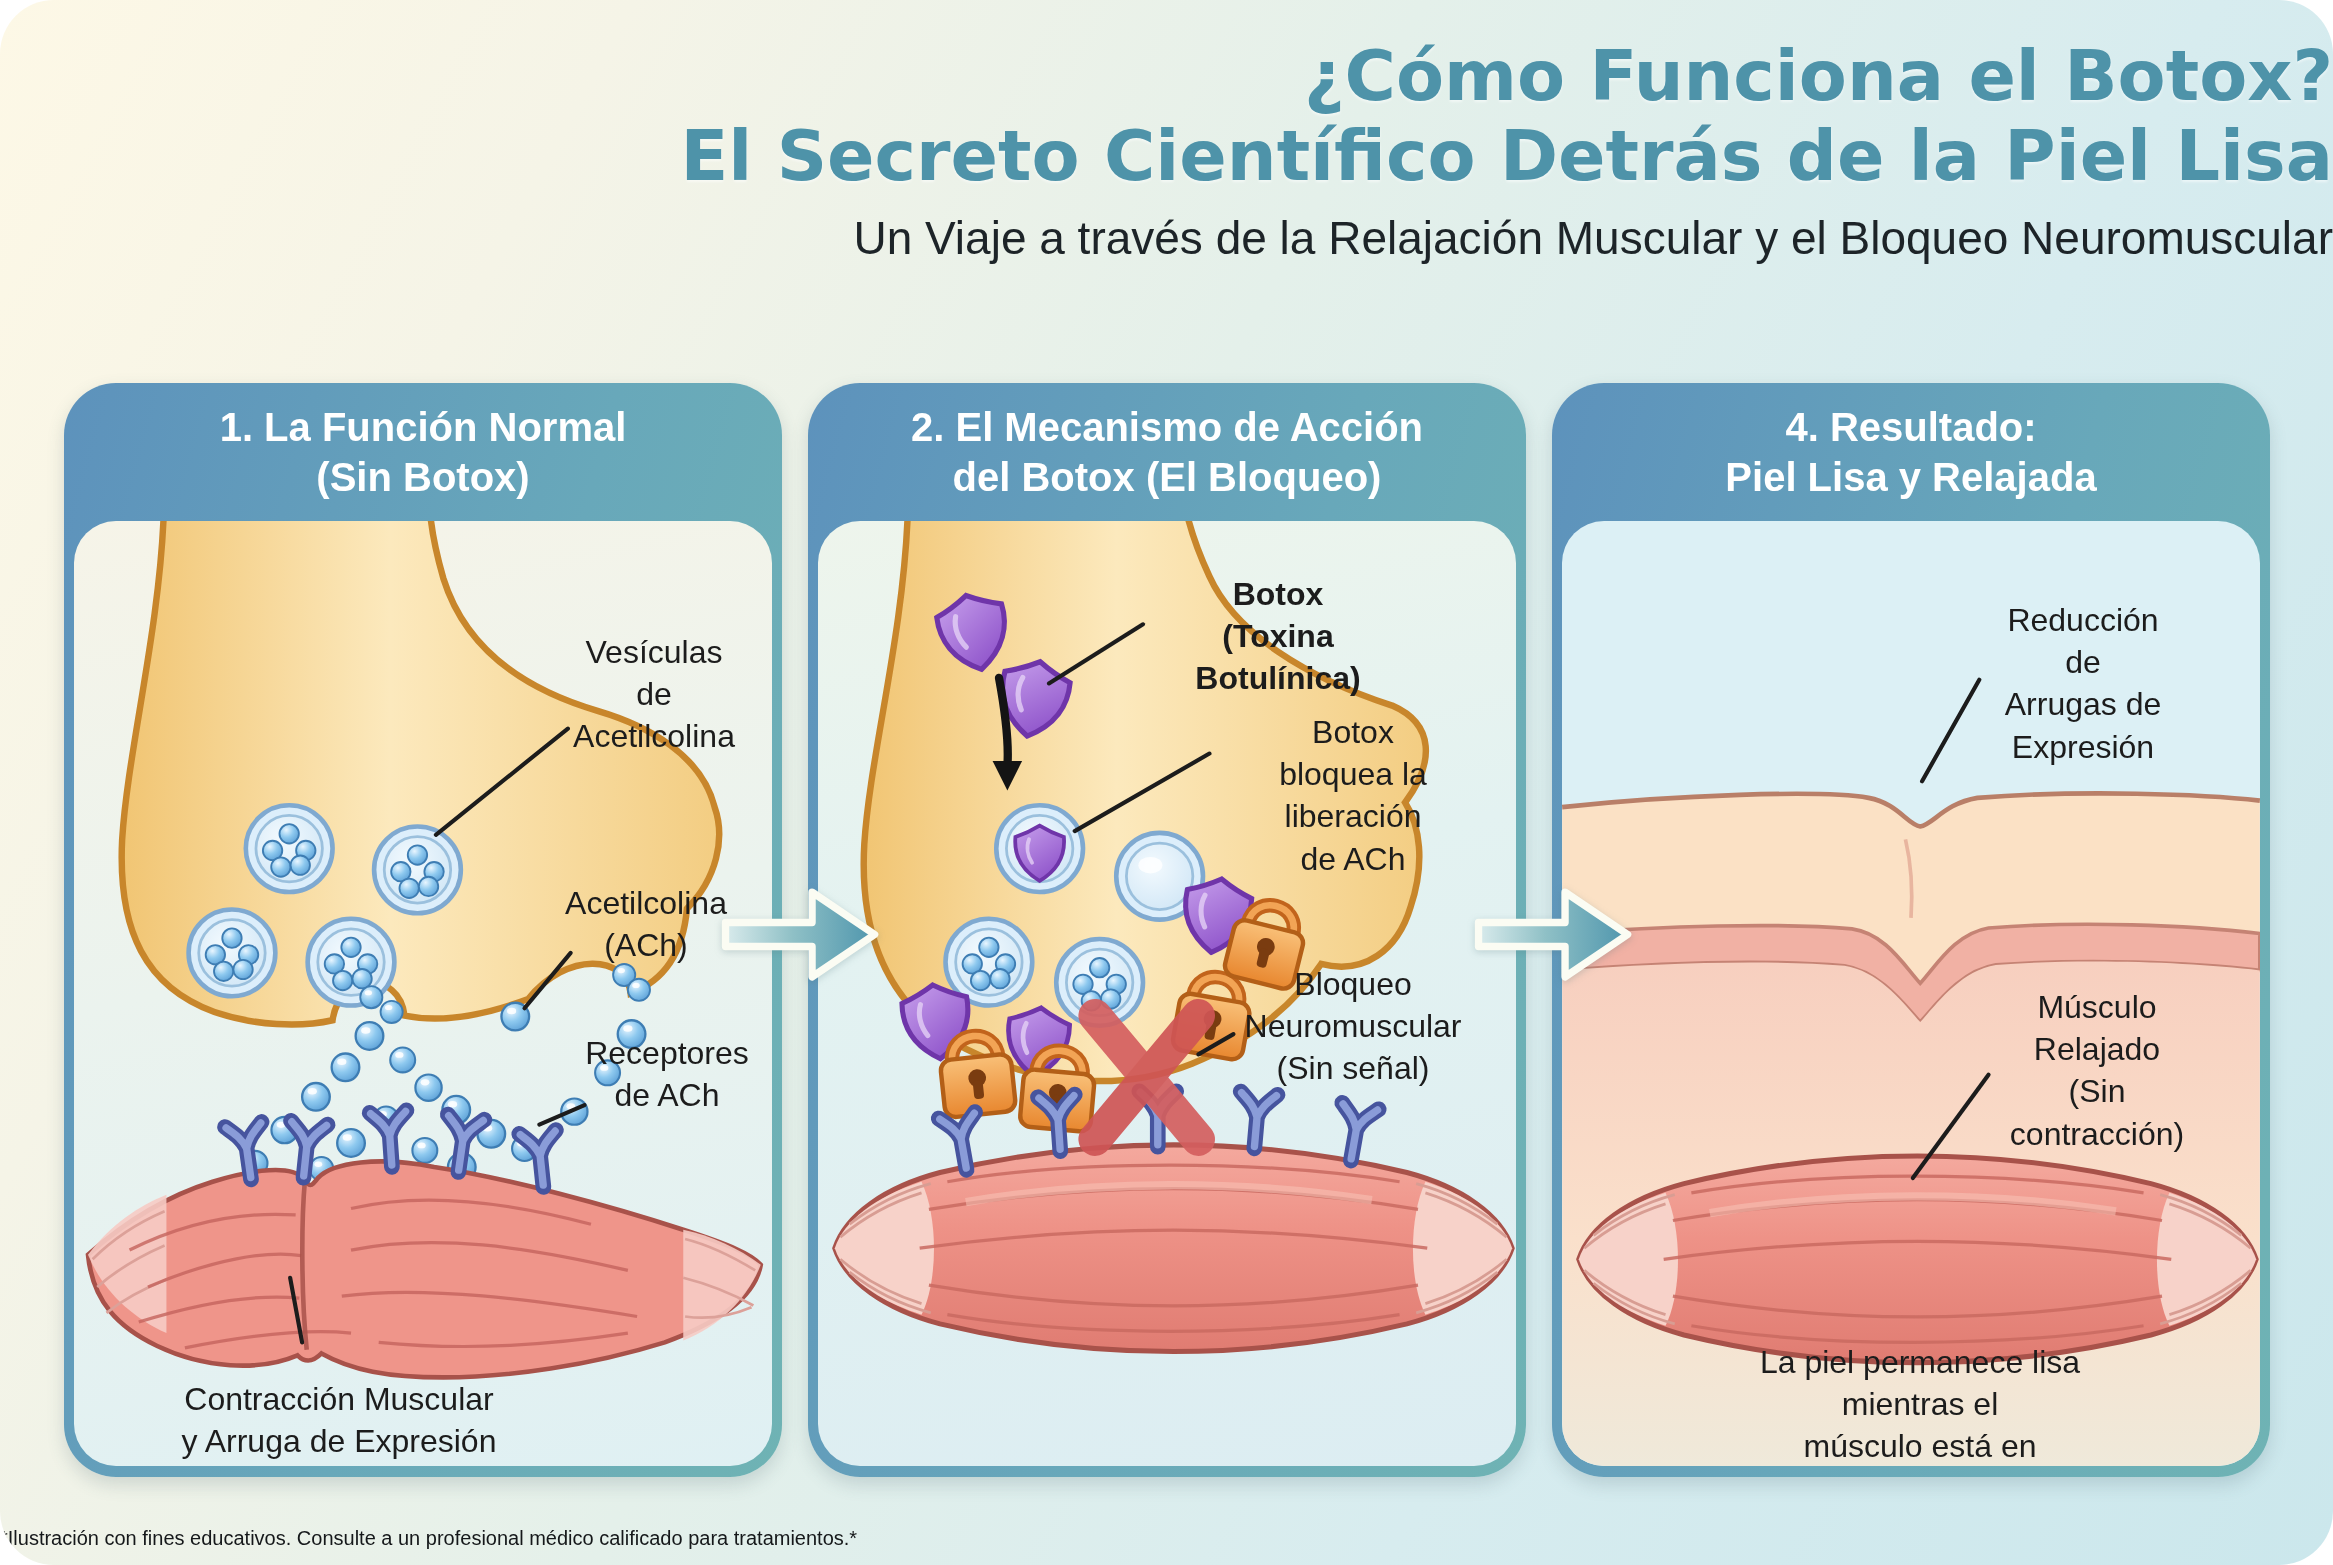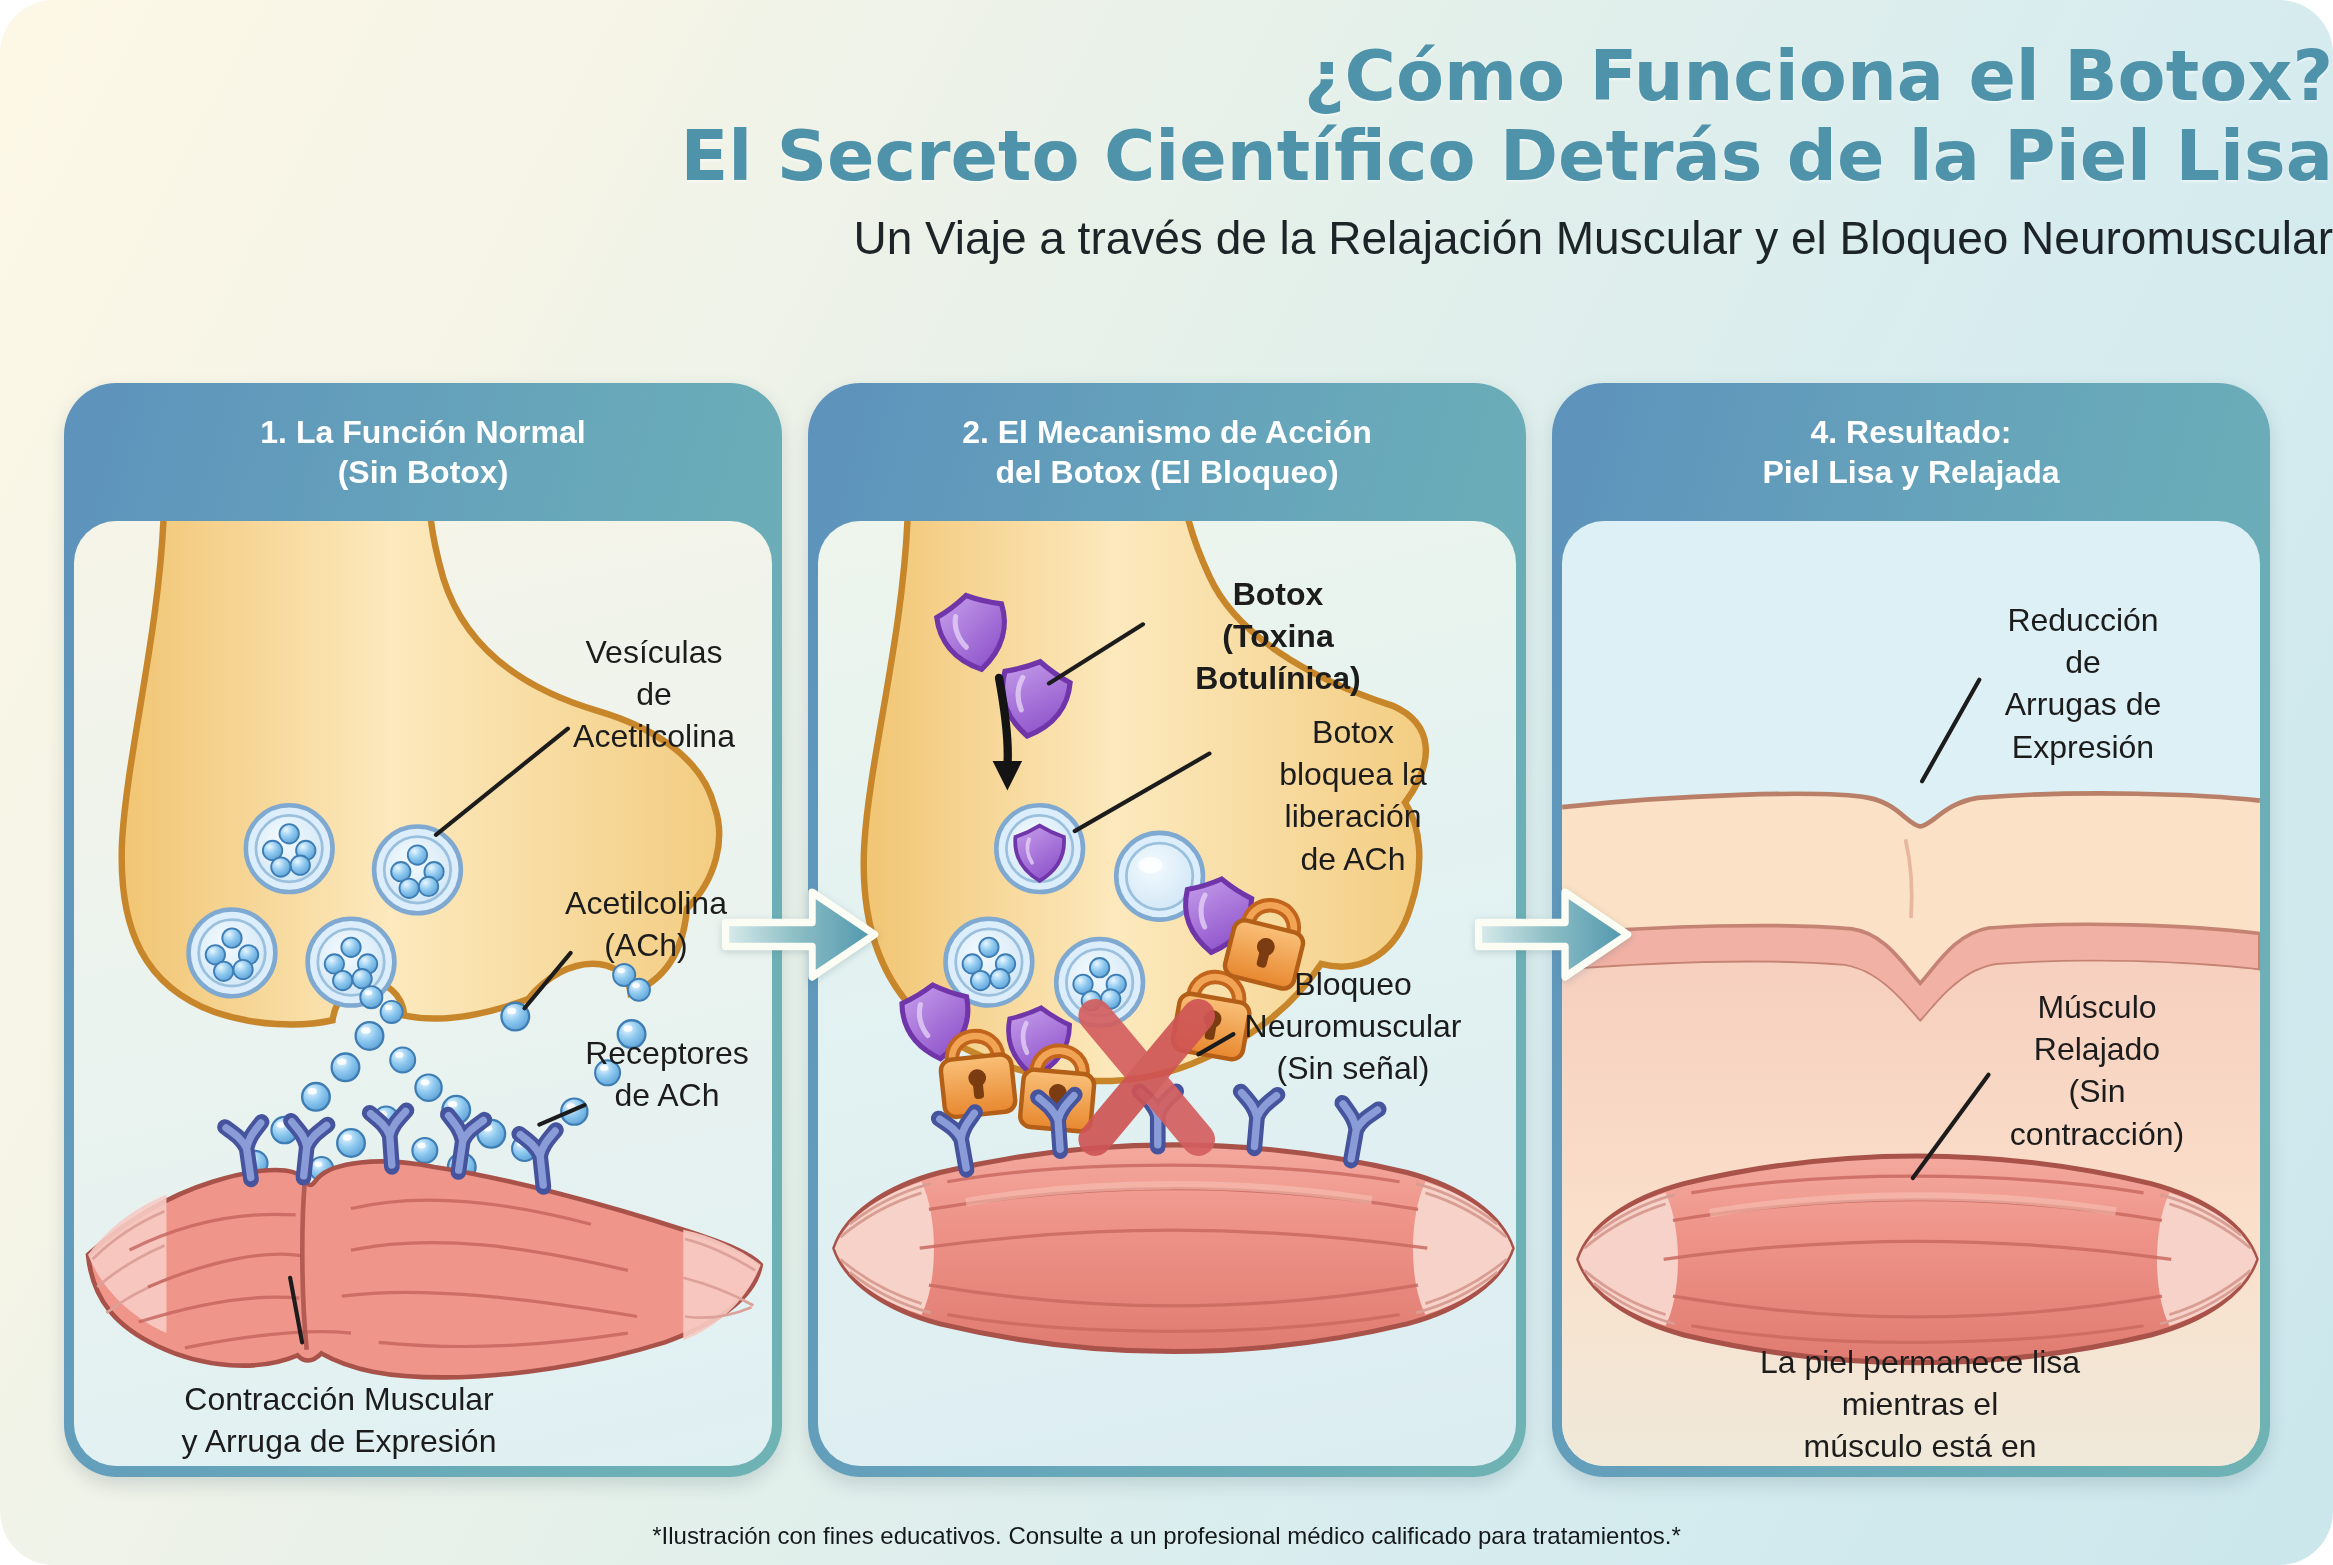--- a/index.html
+++ b/index.html
@@ -8,30 +8,30 @@
     font-family:"Liberation Sans",sans-serif;}
   .hdr{position:absolute;top:0;left:0;right:0;text-align:right;z-index:3;}
   .title{font-family:"DejaVu Sans",sans-serif;font-weight:bold;font-size:70px;line-height:1.14;color:#4e93a9;text-shadow:0 1.8px 2.8px rgba(255,255,255,.55);}
   .title.first{margin-top:37px;}
   .subtitle{margin-top:14.8px;font-size:46px;font-weight:500;color:#1d2428;}
   .panels{position:absolute;left:64px;top:383px;display:flex;gap:26px;z-index:1;}
   .panel{width:718px;height:1094px;border-radius:52px;box-sizing:border-box;padding:0 10px 10px;
     background:linear-gradient(105deg,#5d92bc 0%,#68a8ba 55%,#6fb3b4 100%);
     box-shadow:0 7.4px 16.6px rgba(60,90,100,.18);}
   .panel-header{height:138px;display:flex;align-items:center;justify-content:center;text-align:center;
-    color:#ffffff;font-size:32px;font-weight:bold;line-height:1.26;white-space:pre-line;}
+    color:#ffffff;font-size:40px;font-weight:bold;line-height:1.26;white-space:pre-line;}
   .panel-card{position:relative;width:698px;height:945px;border-radius:42px;overflow:hidden;}
   .card1{background:linear-gradient(168deg,#f6f4e8 0%,#ebf3ee 45%,#dff0f3 100%);}
   .card2{background:linear-gradient(168deg,#eef5ec 0%,#e3f2f1 40%,#dcedf2 100%);}
   .card3{background:#dcf0f5;}
   .art{position:absolute;left:0;top:0;}
   .lbl{position:absolute;transform:translateX(-50%);white-space:pre-line;text-align:center;
     font-size:32px;line-height:1.32;font-weight:500;color:#1c1c1c;z-index:2;}
   .arrow{position:absolute;top:879px;z-index:5;filter:drop-shadow(0 2.8px 3.7px rgba(70,110,120,.25));}
-  .disclaimer{position:absolute;bottom:14.8px;left:0;right:0;text-align:center;font-size:24px;color:#15181a;z-index:3;}
+  .disclaimer{position:absolute;bottom:14.8px;left:0;right:0;text-align:left;font-size:20px;color:#15181a;z-index:3;}
 </style>
 </head>
 <body>
 
 <svg width="0" height="0" style="position:absolute" aria-hidden="true">
   <defs>
     <linearGradient id="gAx" x1="0" y1="0" x2="1" y2="0">
       <stop offset="0" stop-color="#f1c573"></stop>
         <stop offset="0.45" stop-color="#fce9bd"></stop>
         <stop offset="1" stop-color="#f3cd82"></stop>

